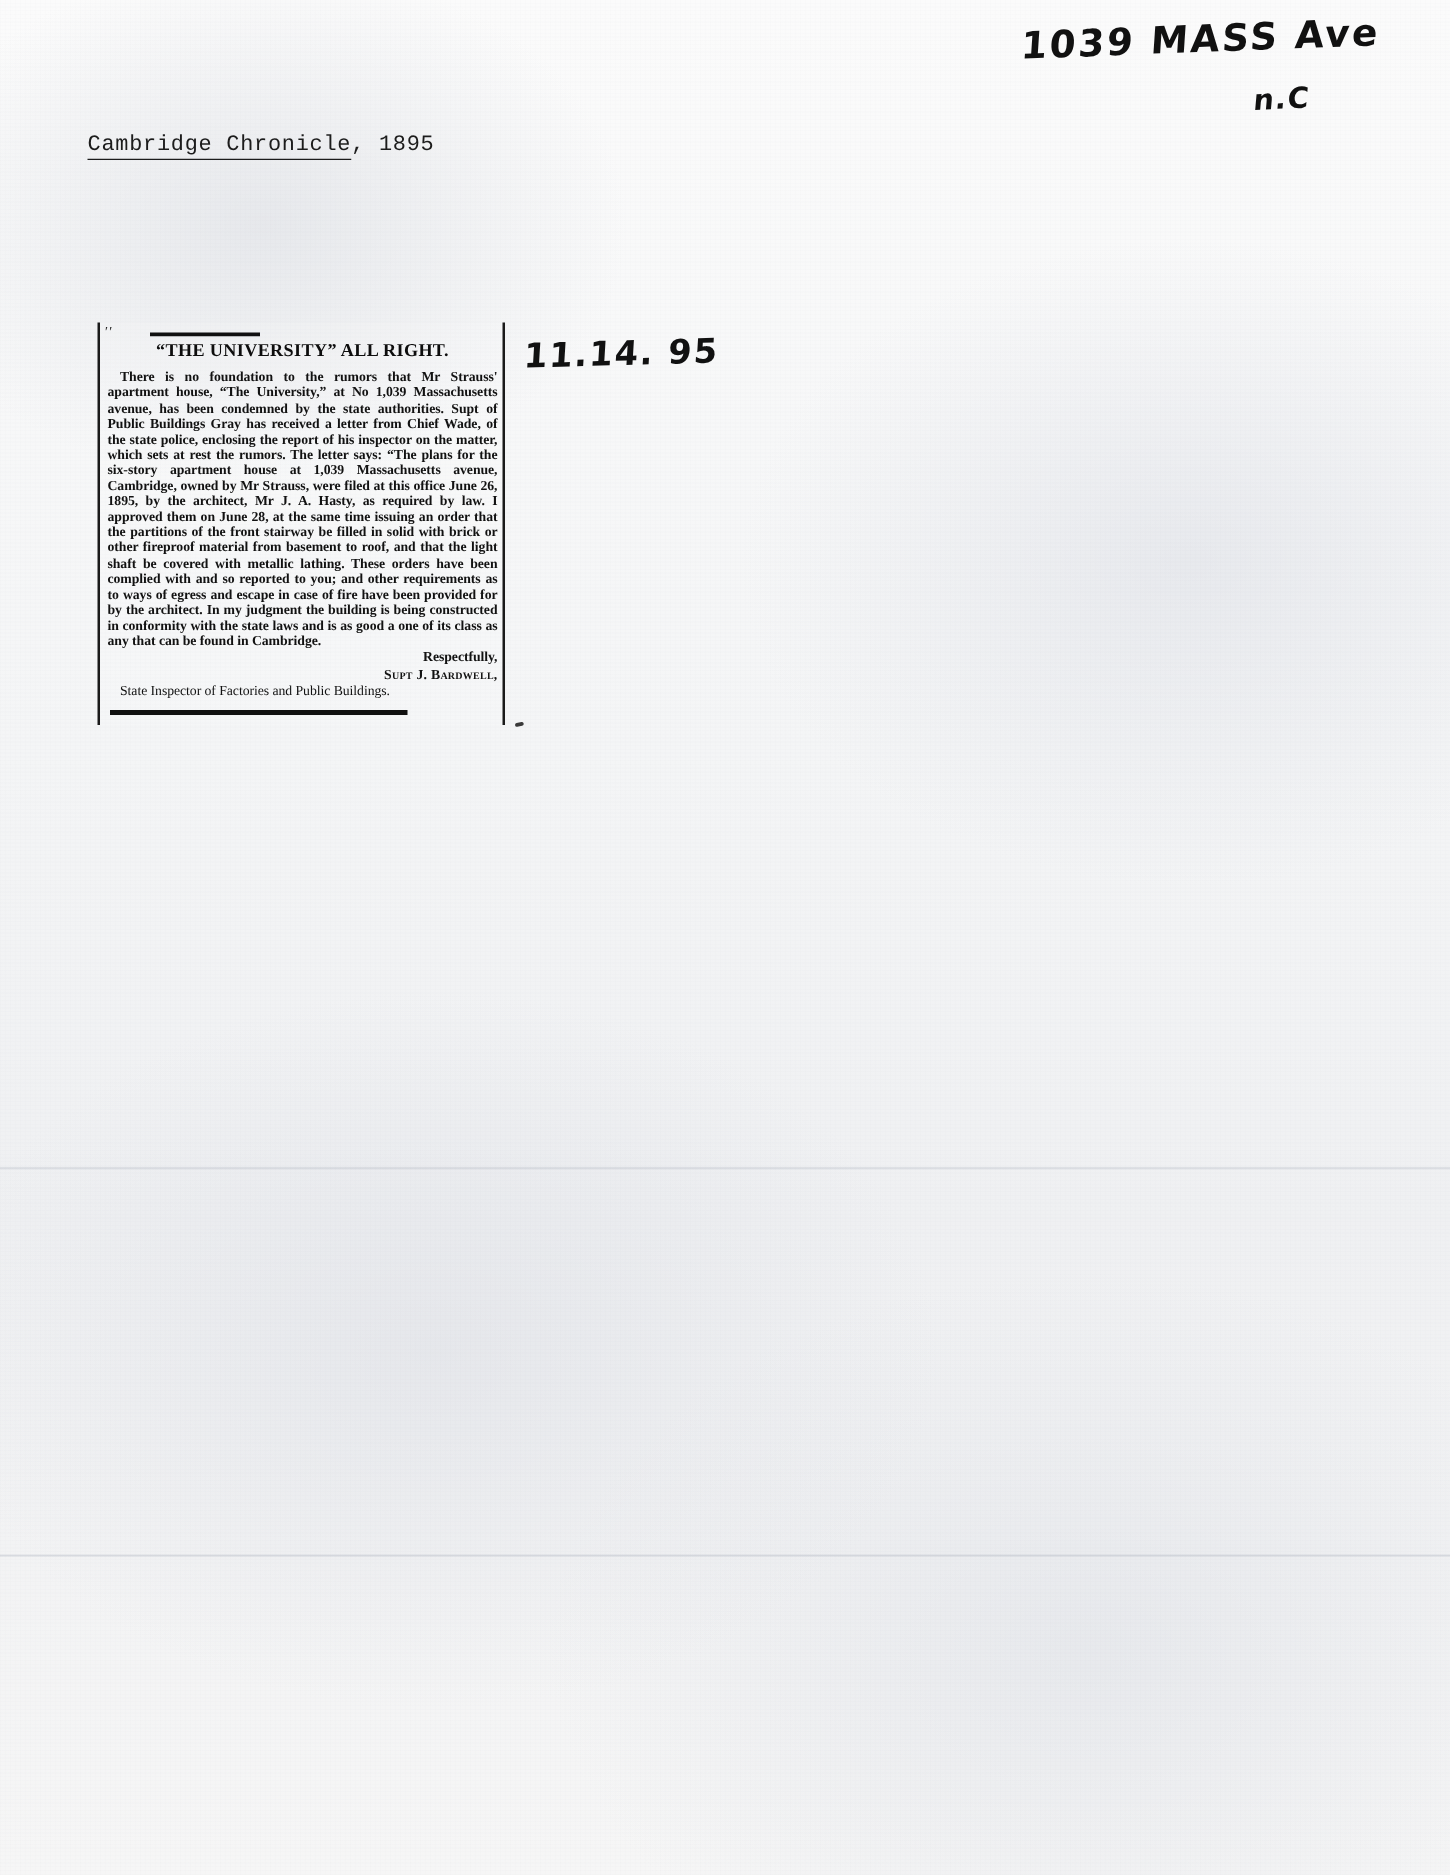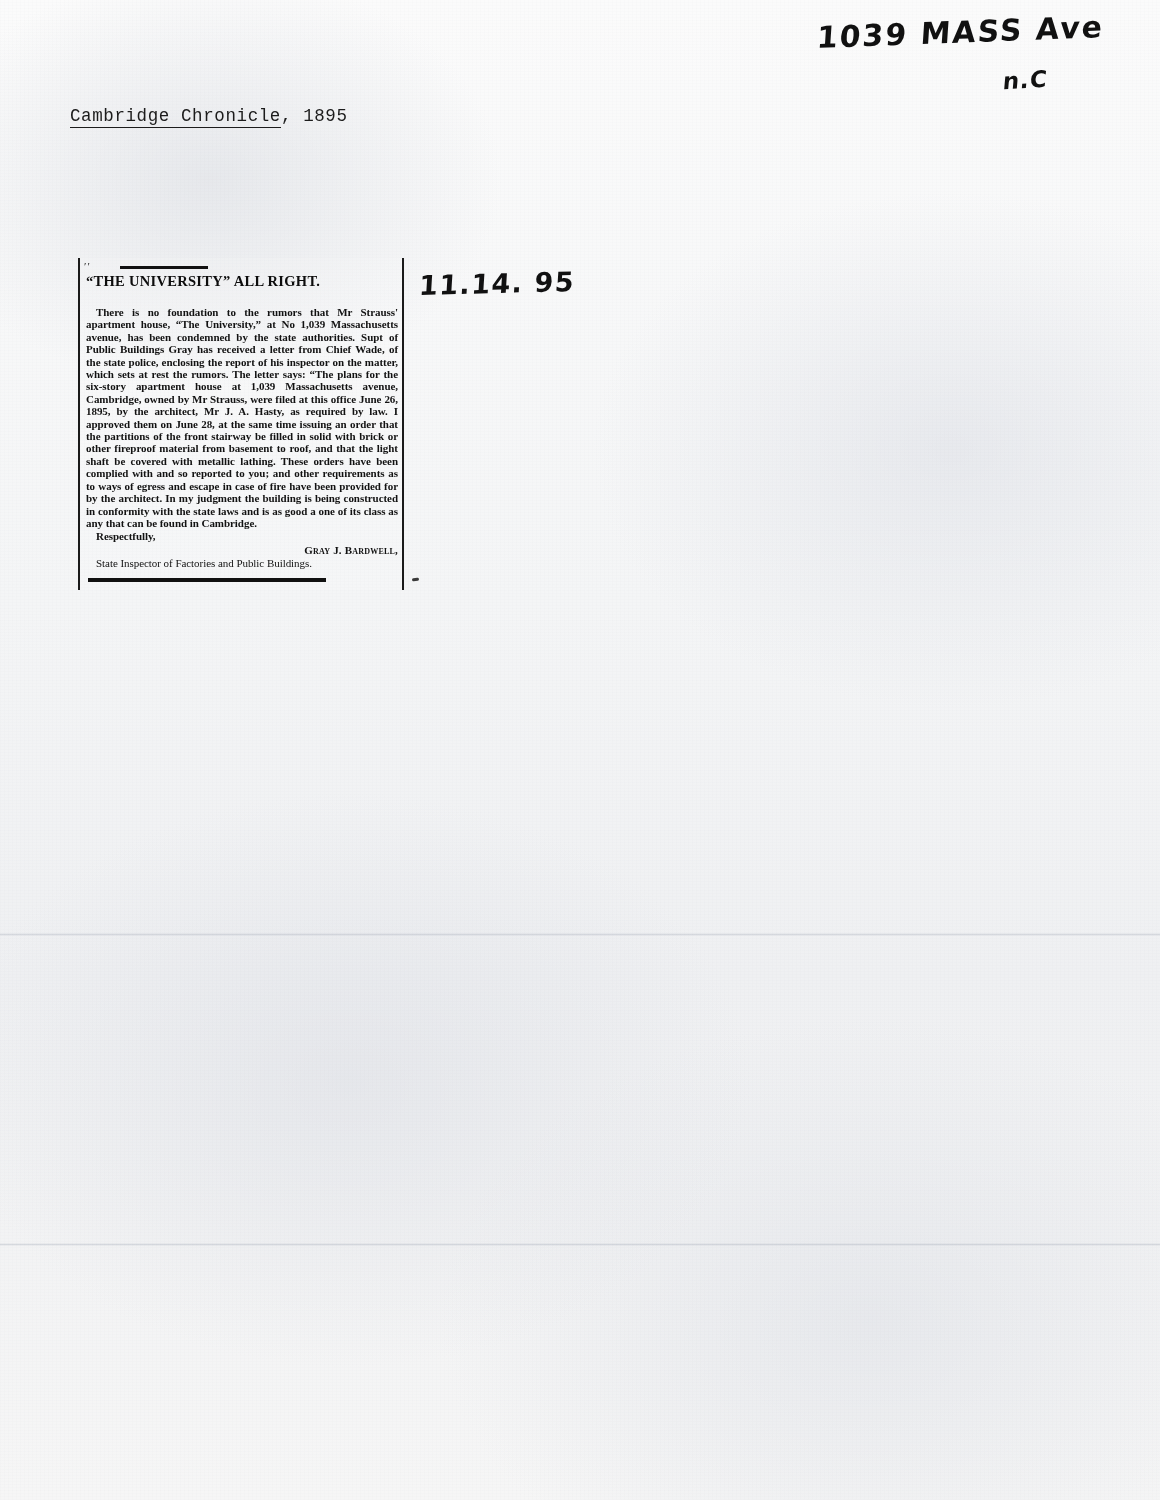--- a/index.html
+++ b/index.html
@@ -117,25 +117,26 @@
     color: #111;
     background: rgba(255,255,255,0.12);
   }
   #clip-rule-top {
     width: 88px;
     height: 3px;
     background: #111;
     margin: 8px 0 4px 34px;
   }
   #clip-headline {
+    text-align: center;
     font-family: "Liberation Serif", serif;
     font-weight: 700;
     font-size: 14.5px;
     letter-spacing: 0.3px;
-    margin: 2px 0 16px 0;
+    margin: 2px 0 6px 0;
     color: #0d0d0d;
   }
   .clip-body {
     font-family: "Liberation Serif", serif;
     font-size: 11px;
     line-height: 12.4px;
     text-align: justify;
     color: #121212;
     font-weight: 600;
     letter-spacing: -0.05px;
@@ -146,21 +147,21 @@
   }
   .sig-line {
     text-align: right;
     font-variant: small-caps;
     font-weight: 700;
     letter-spacing: 0.2px;
     margin-top: 1px;
     text-indent: 0;
   }
   .resp-line {
-    text-align: left;
+    text-align: right;
     font-weight: 600;
     text-indent: 0;
     margin-top: 0;
   }
   .title-line {
     text-indent: 0;
     font-weight: 400;
   }
   #clip-rule-bottom {
     width: 238px;
@@ -197,18 +198,18 @@
 
   <div id="stray-mark"></div>
 
   <div id="clipping">
     <div id="clip-tickmarks">′′</div>
     <div id="clip-rule-top"></div>
     <div id="clip-headline">“THE UNIVERSITY” ALL RIGHT.</div>
     <div class="clip-body">
       <p>There is no foundation to the rumors that Mr Strauss' apartment house, “The University,” at No 1,039 Massachusetts avenue, has been condemned by the state authorities. Supt of Public Buildings Gray has received a letter from Chief Wade, of the state police, enclosing the report of his inspector on the matter, which sets at rest the rumors. The letter says: “The plans for the six-story apartment house at 1,039 Massachusetts avenue, Cambridge, owned by Mr Strauss, were filed at this office June 26, 1895, by the architect, Mr J. A. Hasty, as required by law. I approved them on June 28, at the same time issuing an order that the partitions of the front stairway be filled in solid with brick or other fireproof material from basement to roof, and that the light shaft be covered with metallic lathing. These orders have been complied with and so reported to you; and other requirements as to ways of egress and escape in case of fire have been provided for by the architect. In my judgment the building is being constructed in conformity with the state laws and is as good a one of its class as any that can be found in Cambridge.</p>
       <p class="resp-line">Respectfully,</p>
-      <p class="sig-line smallcaps">Gray J. Bardwell,</p>
+      <p class="sig-line smallcaps">Supt J. Bardwell,</p>
       <p class="title-line">State Inspector of Factories and Public Buildings.</p>
     </div>
     <div id="clip-rule-bottom"></div>
   </div>
 </div>
 
 </body></html>

